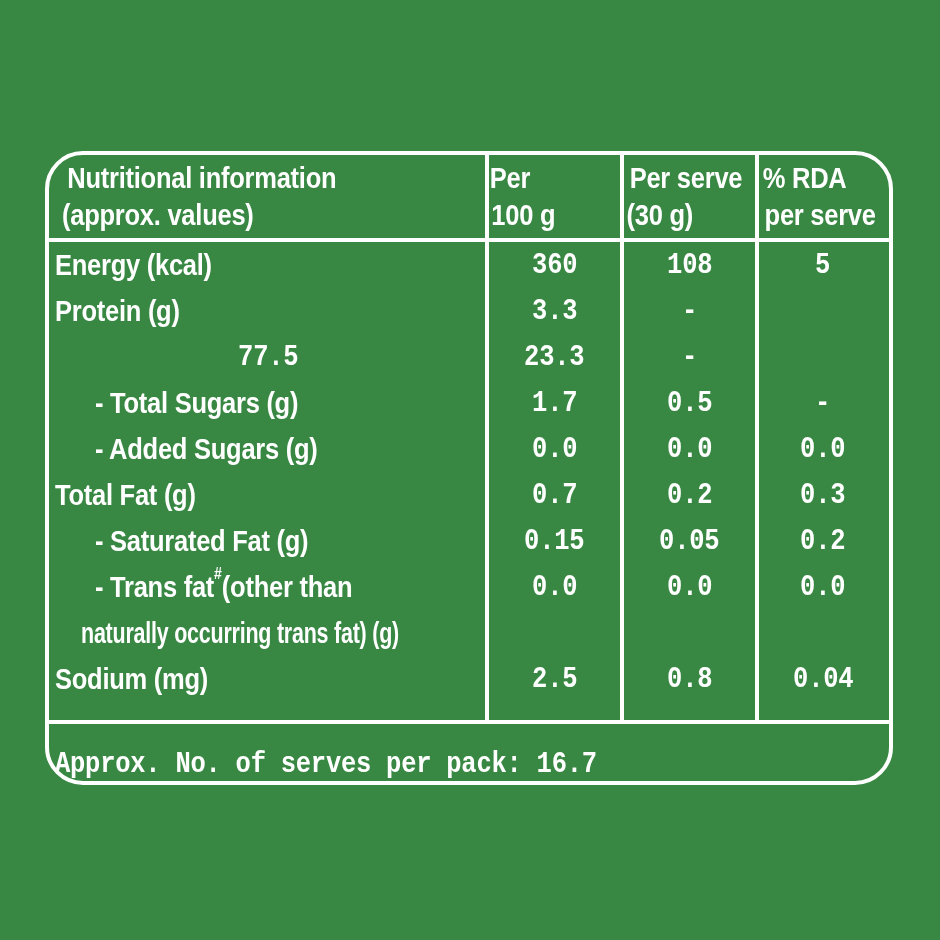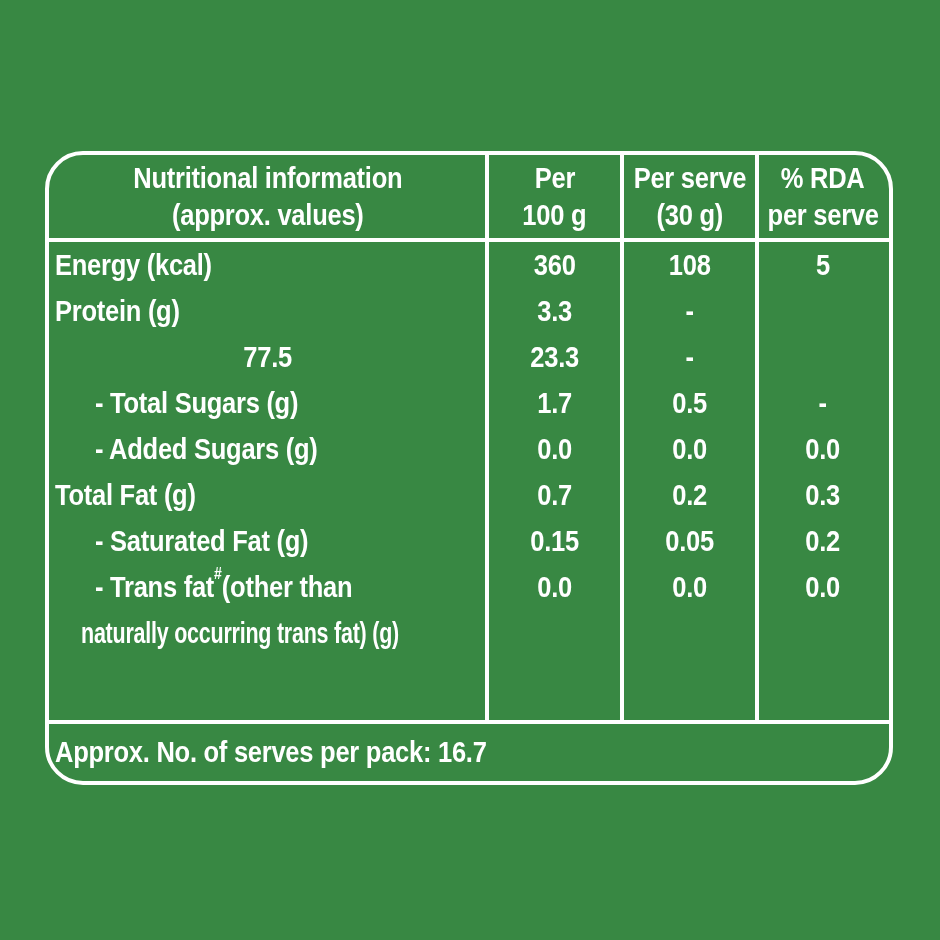--- a/index.html
+++ b/index.html
@@ -59,21 +59,21 @@
     top: 0;
     left: 0;
     width: 840px;
     height: 83px;
     display: grid;
     grid-template-columns: 438px 135px 135px 1fr;
   }
   .th {
     display: flex;
     flex-direction: column;
-    align-items: center;
+    align-items: flex-start;
     justify-content: center;
     line-height: 37px;
     text-align: center;
   }
 
   
   .tbody {
     position: absolute;
     top: 87px;
     left: 0;
@@ -83,21 +83,21 @@
     display: grid;
     grid-template-columns: 438px 135px 135px 1fr;
     height: 46px;
   }
   .cell {
     display: flex;
     align-items: center;
     overflow: visible;
   }
   .cell.label { justify-content: flex-start; }
-  .cell.num   { justify-content: center; }
+  .cell.num   { justify-content: center; font-family: Liberation Mono, monospace; }
   .indent-0 { padding-left: 6px; }
   .indent-1 { padding-left: 46px; }
   .indent-2 { padding-left: 32px; }
 
   
   .txt {
     display: inline-block;
     transform: scaleX(0.88);
     transform-origin: 0 50%;
     white-space: nowrap;
@@ -113,21 +113,22 @@
   }
 
   
   .tfoot {
     position: absolute;
     top: 569px;
     left: 0;
     width: 840px;
     height: 57px;
     display: flex;
-    align-items: center;
+    align-items: flex-end;
+    font-family: Liberation Mono, monospace;
   }
 </style>
 </head>
 <body>
 
 <div class="canvas">
   <div class="nutrition-table">
 
     <div class="thead">
       <div class="th">
@@ -272,20 +273,34 @@
             <span class="txt center"></span>
           </div>
         <div class="cell num">
             <span class="txt center"></span>
           </div>
         <div class="cell num">
             <span class="txt center"></span>
           </div>
       </div>
 
+      <div class="trow">
+        <div class="cell label indent-0">
+            <span class="txt">Sodium (mg)</span>
+          </div>
+        <div class="cell num">
+            <span class="txt center">2.5</span>
+          </div>
+        <div class="cell num">
+            <span class="txt center">0.8</span>
+          </div>
+        <div class="cell num">
+            <span class="txt center">0.04</span>
+          </div>
+      </div>
 
     </div>
 
     <div class="tfoot indent-0">
       <span class="txt">Approx. No. of serves per pack: 16.7</span>
     </div>
 
     <div class="vline v1"></div>
     <div class="vline v2"></div>
     <div class="vline v3"></div>

